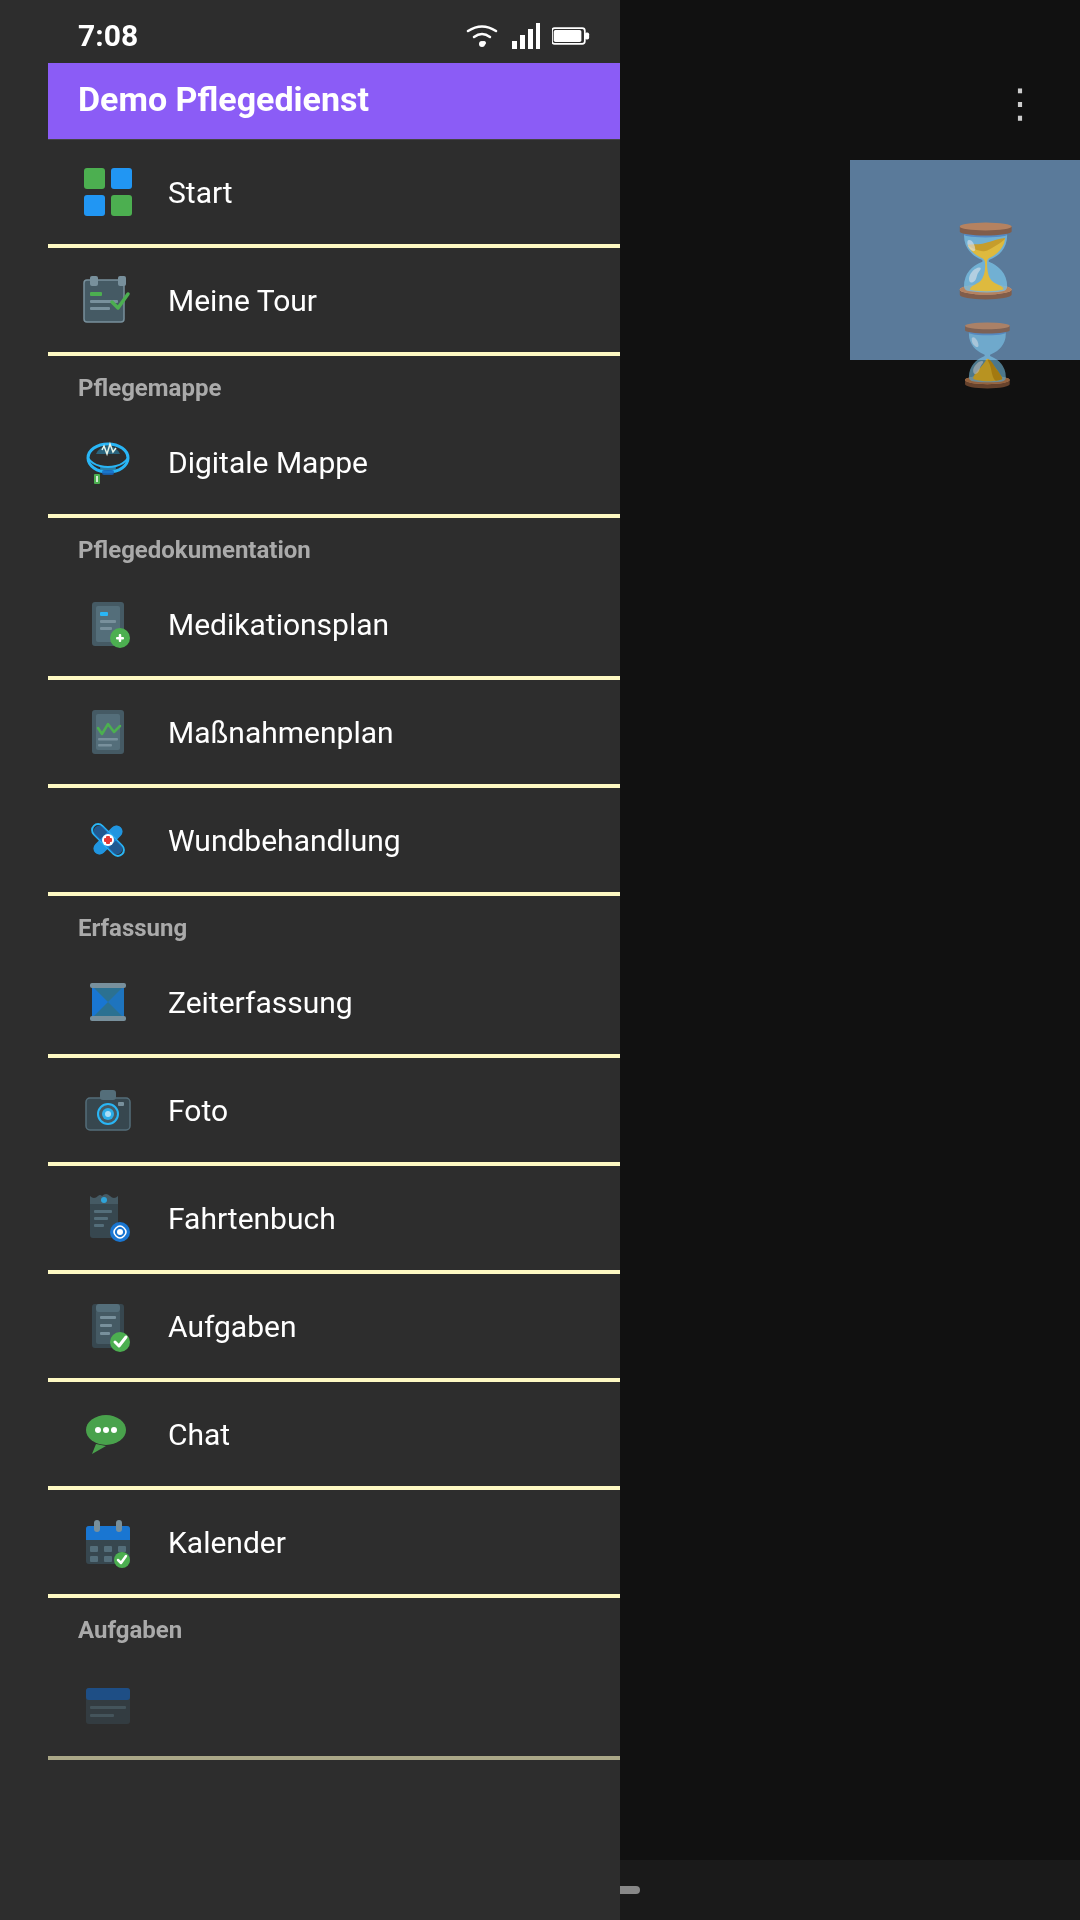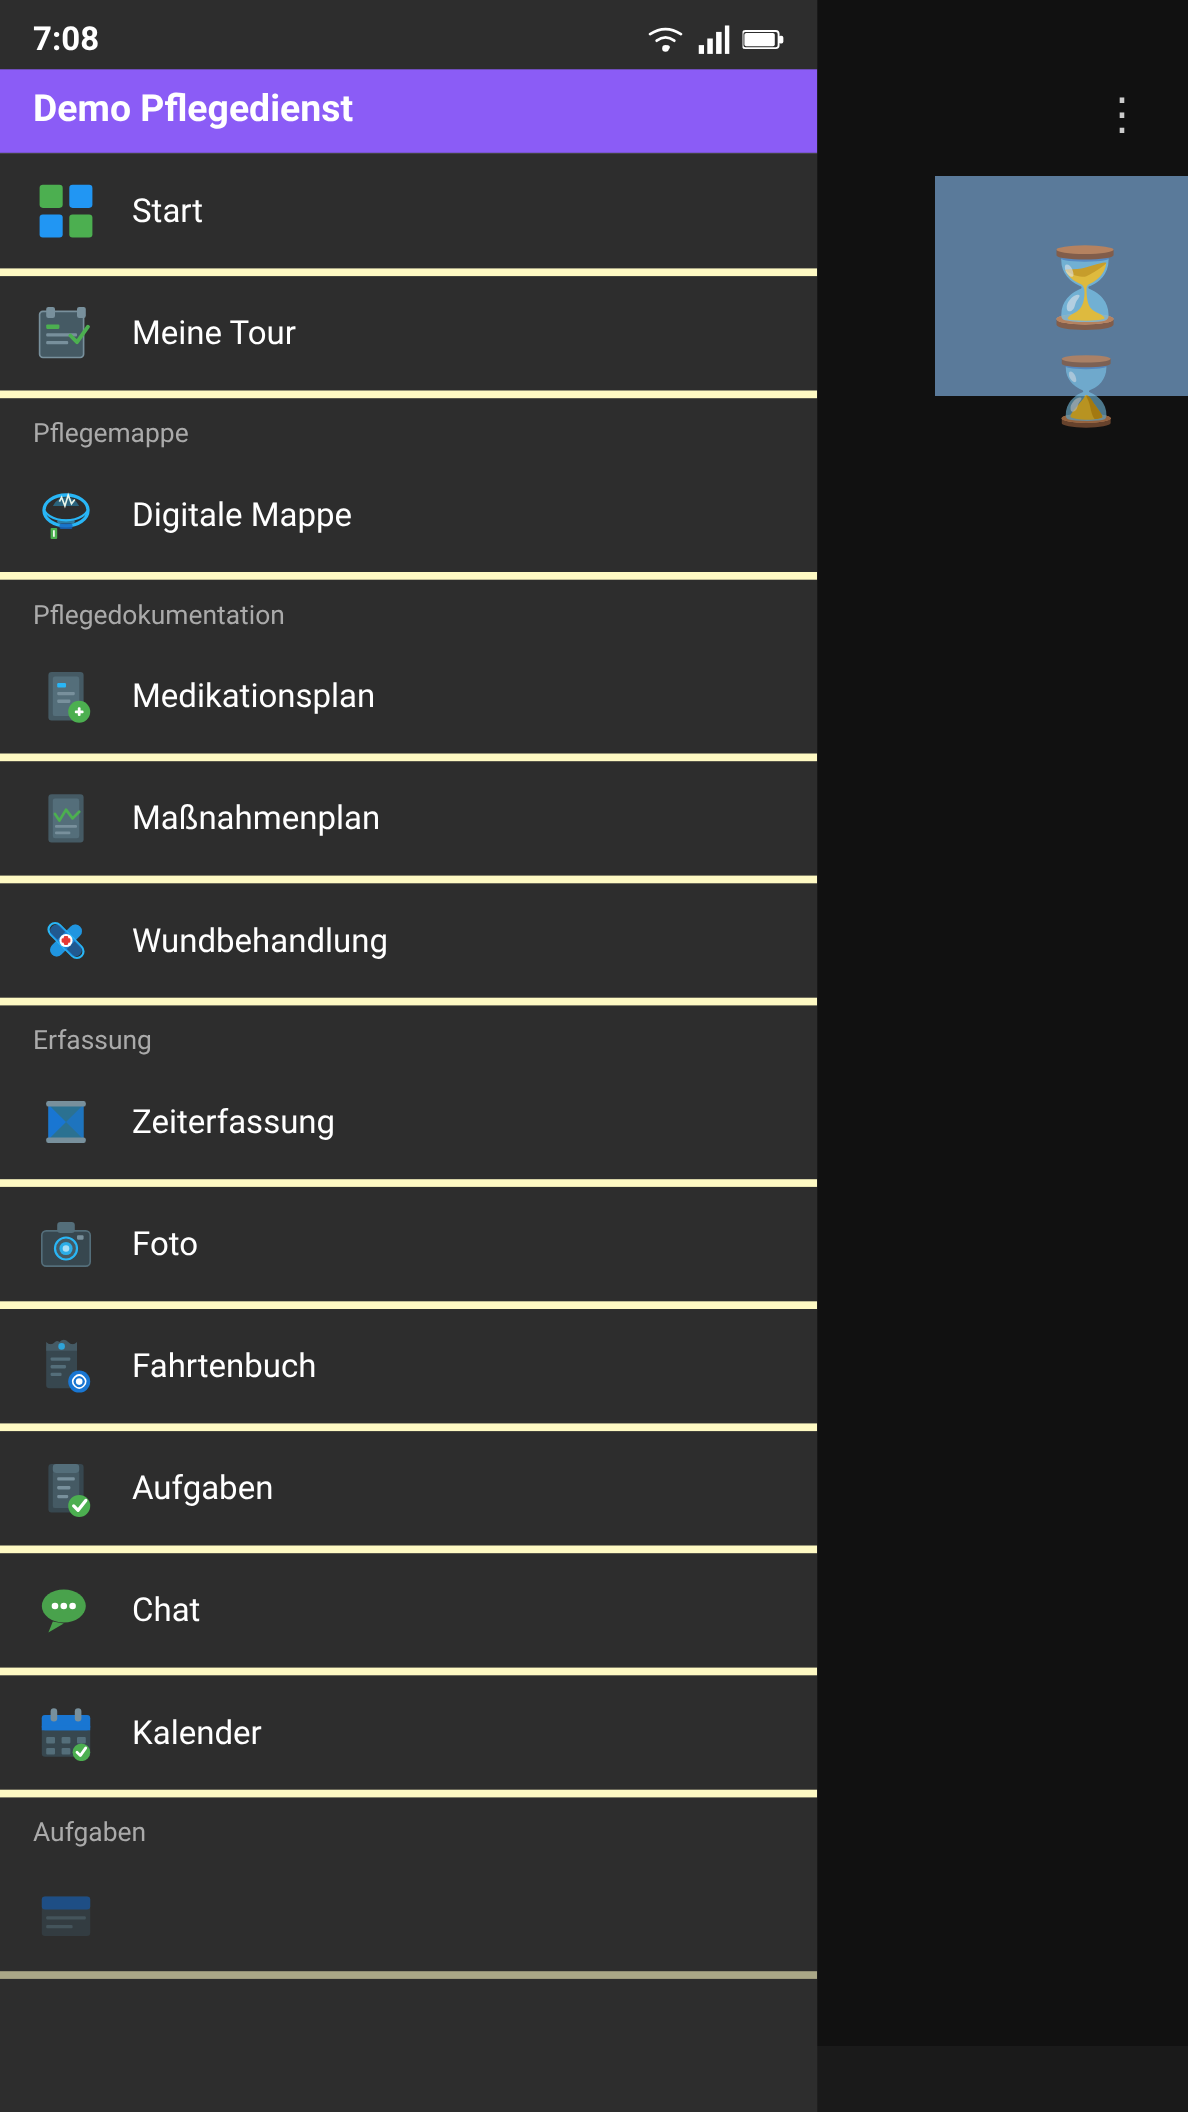--- a/index.html
+++ b/index.html
@@ -51,27 +51,28 @@
       font-size: 60px;
       color: #888;
       opacity: 0.7;
     }
 
     
     .drawer {
       position: absolute;
       top: 0;
       left: 0;
-      width: 743px;
+      width: 620px;
       height: 1920px;
       background: #2d2d2d;
       z-index: 10;
       display: flex;
       flex-direction: column;
       overflow: hidden;
+      padding-left: 48px;
     }
 
     
     .status-bar {
       display: flex;
       justify-content: space-between;
       align-items: center;
       padding: 18px 30px 10px 30px;
       background: #2d2d2d;
     }
@@ -121,21 +122,21 @@
       background: #444;
       margin: 0;
     }
 
     
     .menu-item {
       display: flex;
       align-items: center;
       padding: 22px 30px;
       cursor: pointer;
-      border-bottom: 7px solid #fef9c3;
+      border-bottom: 4px solid #fef9c3;
     }
 
     .menu-icon {
       width: 60px;
       height: 60px;
       margin-right: 30px;
       display: flex;
       align-items: center;
       justify-content: center;
       font-size: 36px;
@@ -145,20 +146,21 @@
     .menu-label {
       color: #ffffff;
       font-size: 30px;
     }
 
     
     .section-header {
       padding: 18px 30px 8px 30px;
       color: #aaaaaa;
       font-size: 24px;
+      font-weight: bold;
     }
 
     
     .menu-scroll {
       flex: 1;
       overflow-y: auto;
       overflow-x: hidden;
     }
 
     .menu-scroll::-webkit-scrollbar {

